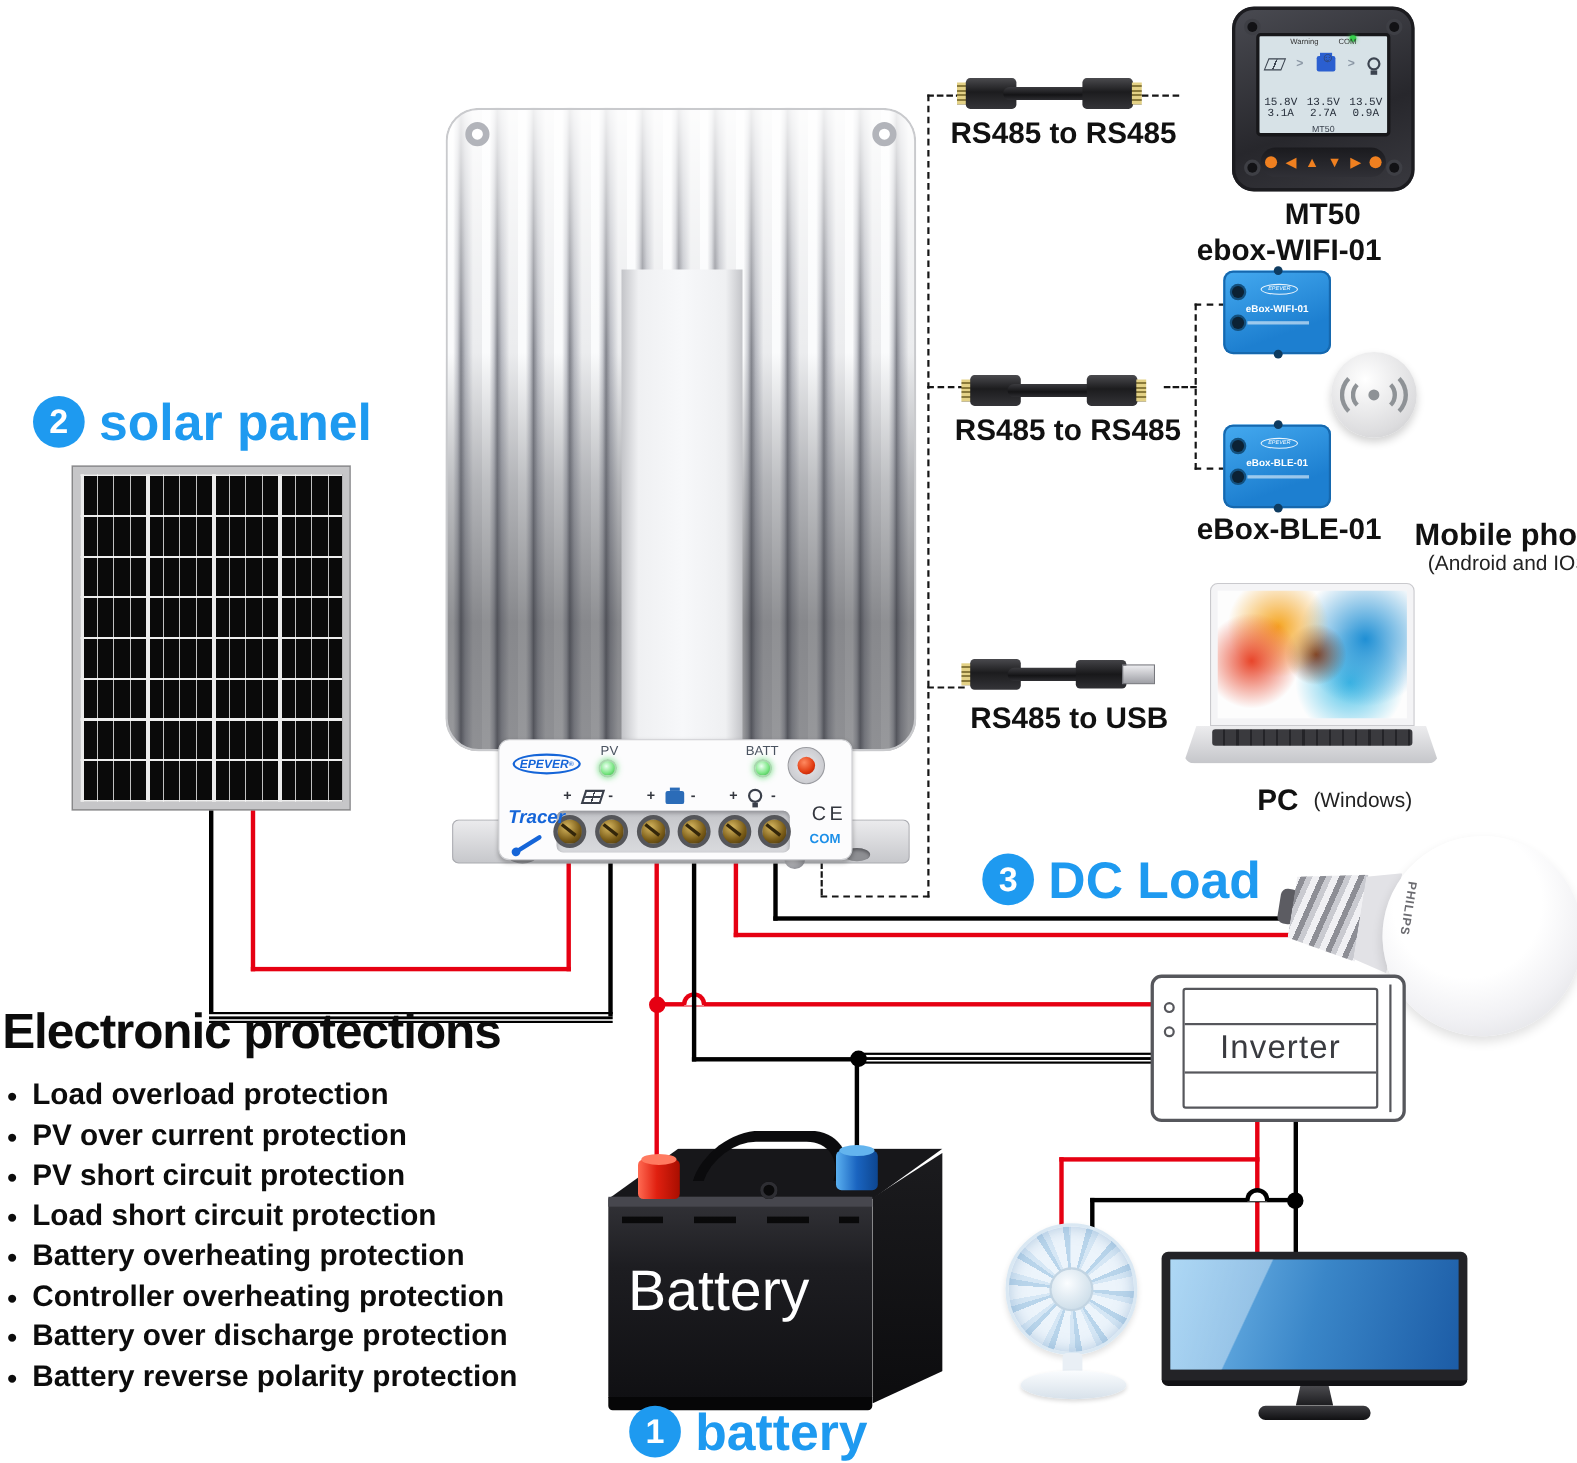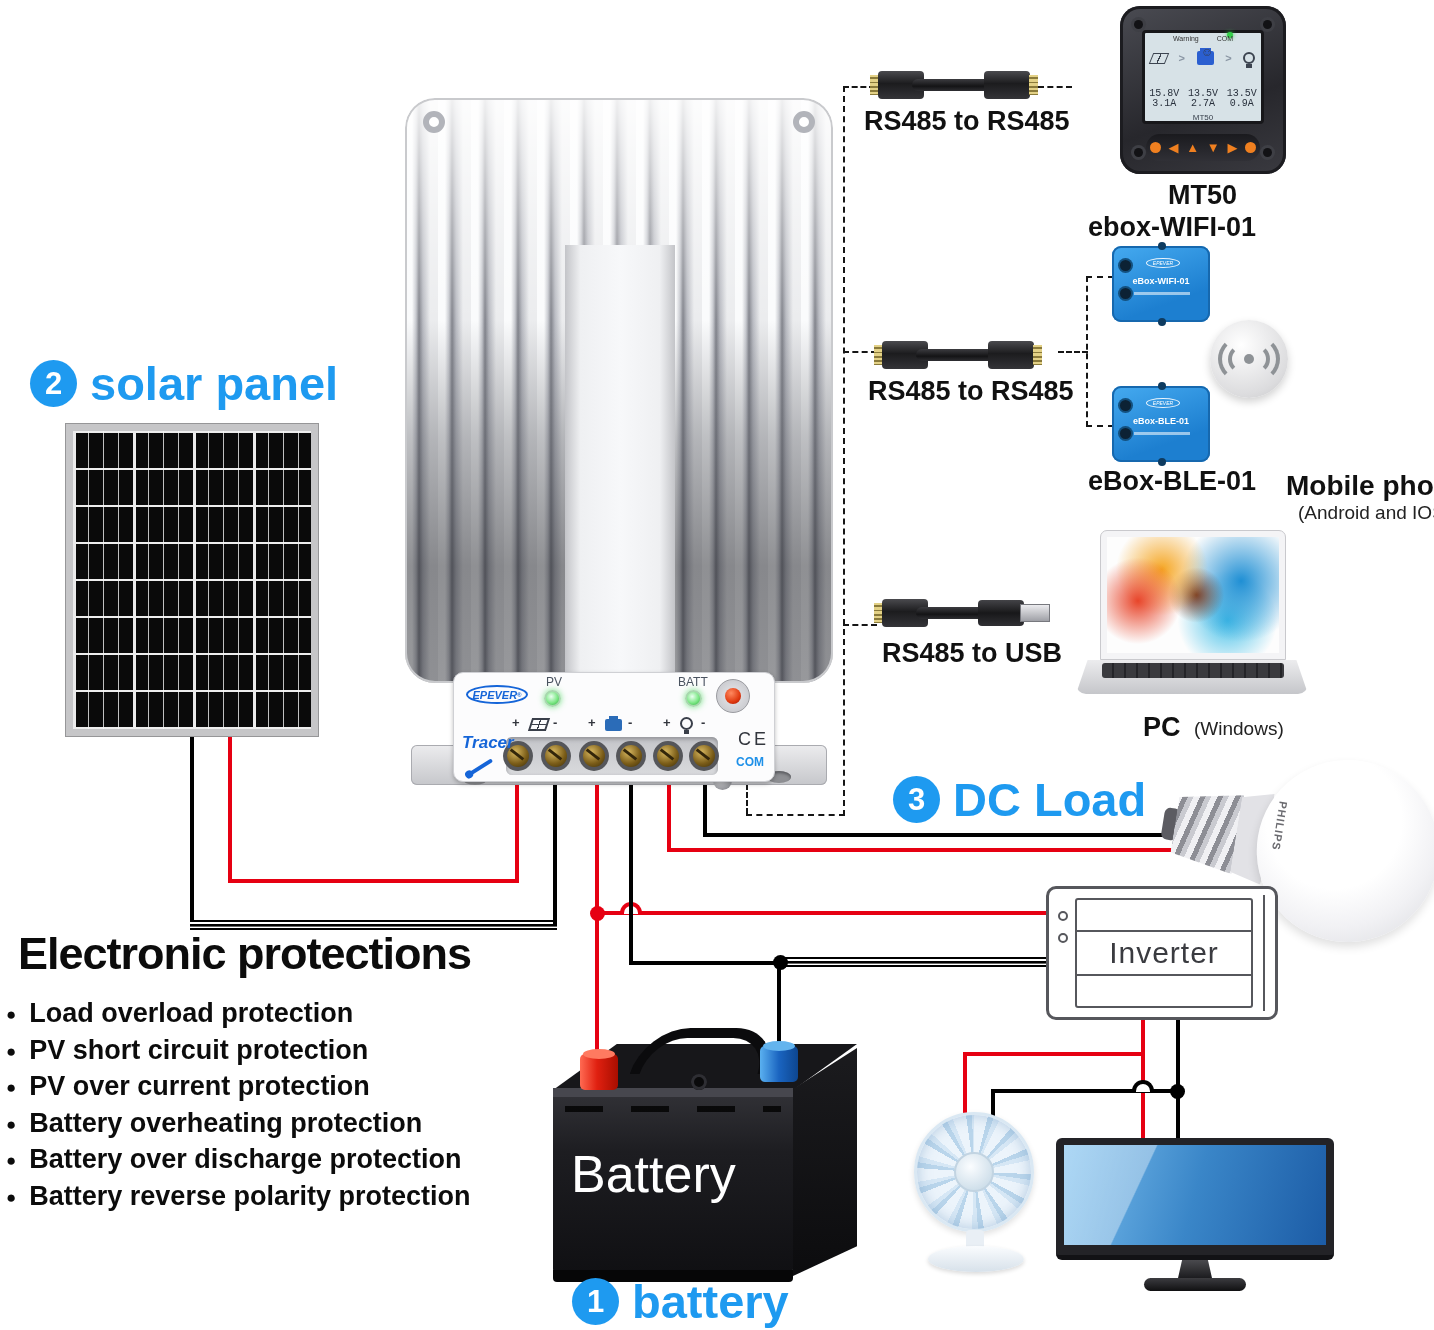--- a/index.html
+++ b/index.html
@@ -250,21 +250,21 @@
       background:
         linear-gradient(115deg,rgba(255,255,255,.38) 0 30%,rgba(255,255,255,0) 30.5%),
         linear-gradient(105deg,#7cc0ef 0%,#3a86c8 50%,#1c5ca6 100%);}
   .mon-neck{position:absolute;left:122px;top:122px;width:34px;height:18px;
       background:linear-gradient(180deg,#4a4a4e,#1c1c1f);clip-path:polygon(12% 0,88% 0,100% 100%,0 100%);}
   .mon-base{position:absolute;left:88px;top:140px;width:102px;height:13px;border-radius:7px;
       background:linear-gradient(180deg,#3c3c40,#101012);}
 
   
   .prot{position:absolute;left:2px;top:912px;width:540px;}
-  .prot h2{margin:16px;font-size:45px;font-weight:bold;color:#0c0c0c;letter-spacing:-1px;}
+  .prot h2{margin:0;font-size:45px;font-weight:bold;color:#0c0c0c;letter-spacing:-1px;}
   .prot ul{list-style:none;margin:14px 0 0 0;padding:0;}
   .prot li{font-size:27px;font-weight:bold;line-height:35.5px;color:#0c0c0c;white-space:nowrap;}
   .prot li:before{content:"●";font-size:17px;margin:0 13px 0 4px;vertical-align:2px;}
 
   .acload{position:absolute;left:984px;top:1260px;font-size:47px;font-weight:bold;color:#3a3a3a;}
 </style>
 </head>
 <body>
 
 <div class="canvas">
@@ -538,21 +538,23 @@
       <div class="mon-screen"></div>
     </div>
     <div class="mon-neck"></div>
     <div class="mon-base"></div>
   </div>
 
   <div class="prot">
     <h2>Electronic protections</h2>
     <ul>
       <li>Load overload protection</li>
+      <li>PV over current protection</li>
       <li>PV short circuit protection</li>
-      <li>PV over current protection</li>
+      <li>Load short circuit protection</li>
       <li>Battery overheating protection</li>
+      <li>Controller overheating protection</li>
       <li>Battery over discharge protection</li>
       <li>Battery reverse polarity protection</li>
     </ul>
   </div>
 
 </div>
 
 </body></html>

